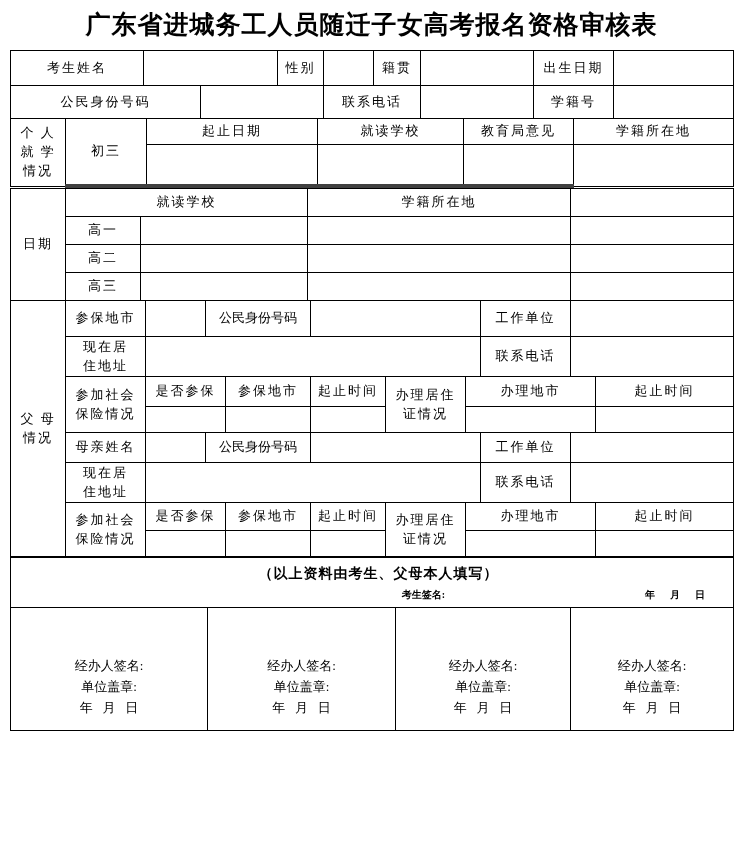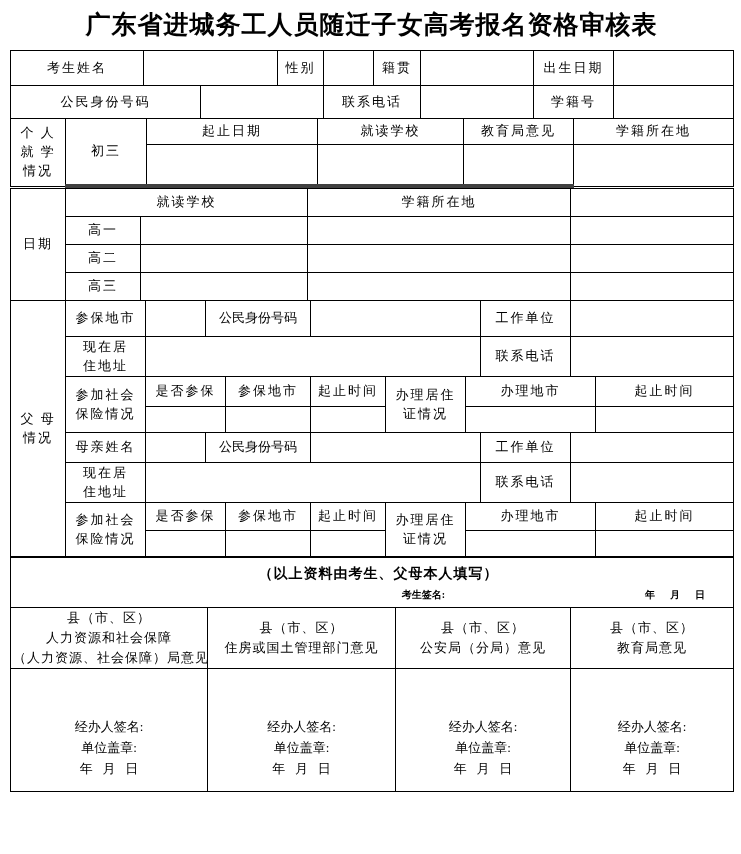--- a/index.html
+++ b/index.html
@@ -235,31 +235,20 @@
     </table>
 
   <table>
     <colgroup>
         <col style="width:197px">
         <col style="width:188px">
         <col style="width:175px">
         <col style="width:163px">
       </colgroup>
     <tbody>
-        <tr style="height:59px">
-      <td class="pre op-head">县（市、区）
-人力资源和社会保障
-（人力资源、社会保障）局意见</td>
-      <td class="pre op-head">县（市、区）
-住房或国土管理部门意见</td>
-      <td class="pre op-head">县（市、区）
-公安局（分局）意见</td>
-      <td class="pre op-head">县（市、区）
-教育局意见</td>
-    </tr>
     <tr style="height:123px">
       <td class="sig">
         <div>经办人签名:</div>
         <div>单位盖章:</div>
         <div>年   月   日</div>
       </td>
       <td class="sig">
         <div>经办人签名:</div>
         <div>单位盖章:</div>
         <div>年   月   日</div>

